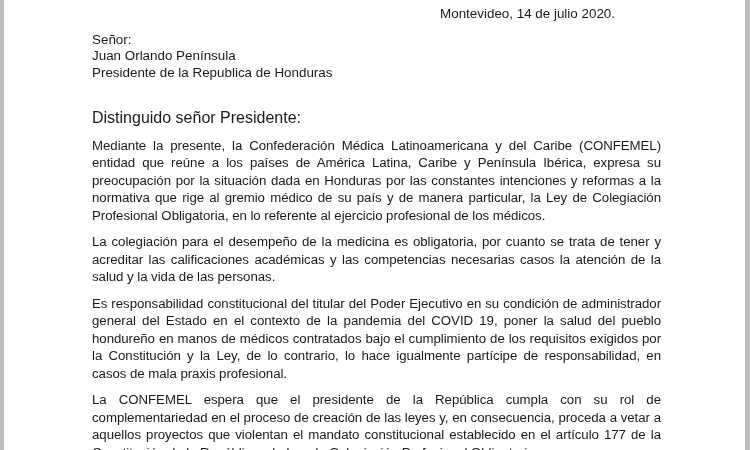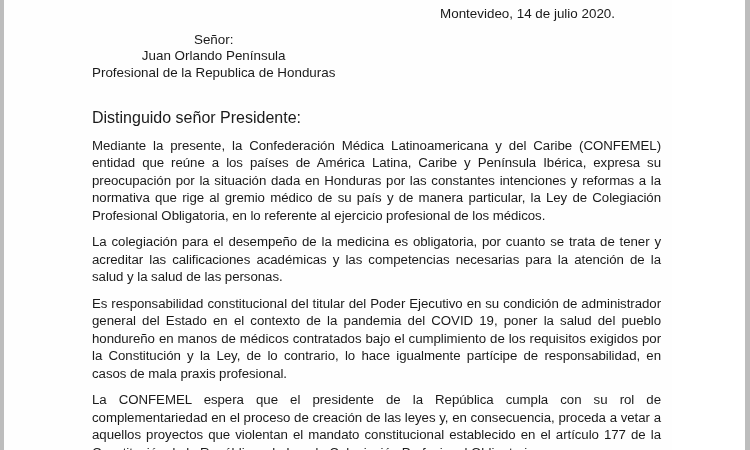--- a/index.html
+++ b/index.html
@@ -40,21 +40,20 @@
     font-size: 13.4px;
     line-height: 17px;
     white-space: nowrap;
   }
   .recipient {
     position: absolute;
     left: 88px;
     top: 32px;
     font-size: 13.4px;
     line-height: 16.3px;
-    text-align: center;
   }
   .recipient div { white-space: nowrap; }
   .salutation {
     position: absolute;
     left: 88px;
     top: 109px;
     font-size: 16px;
     line-height: 17px;
     white-space: nowrap;
   }
@@ -80,27 +79,27 @@
 
 <div class="edge-left"></div>
 
 <div class="page">
 
   <div class="date">Montevideo, 14 de julio 2020.</div>
 
   <div class="recipient">
     <div>Señor:</div>
     <div>Juan Orlando Península</div>
-    <div>Profesional de la Republica de Honduras</div>
+    <div>Presidente de la Republica de Honduras</div>
   </div>
 
   <div class="salutation">Distinguido señor Presidente:</div>
 
   <div class="body-text">
     <p>Mediante la presente, la Confederación Médica Latinoamericana y del Caribe (CONFEMEL) entidad que reúne a los países de América Latina, Caribe y Península Ibérica, expresa su preocupación por la situación dada en Honduras por las constantes intenciones y reformas a la normativa que rige al gremio médico de su país y de manera particular, la Ley de Colegiación Profesional Obligatoria, en lo referente al ejercicio profesional de los médicos.</p>
-    <p>La colegiación para el desempeño de la medicina es obligatoria, por cuanto se trata de tener y acreditar las calificaciones académicas y las competencias necesarias para la atención de la salud y la salud de las personas.</p>
+    <p>La colegiación para el desempeño de la medicina es obligatoria, por cuanto se trata de tener y acreditar las calificaciones académicas y las competencias necesarias casos la atención de la salud y la vida de las personas.</p>
     <p>Es responsabilidad constitucional del titular del Poder Ejecutivo en su condición de administrador general del Estado en el contexto de la pandemia del COVID 19, poner la salud del pueblo hondureño en manos de médicos contratados bajo el cumplimiento de los requisitos exigidos por la Constitución y la Ley, de lo contrario, lo hace igualmente partícipe de responsabilidad, en casos de mala praxis profesional.</p>
     <p>La CONFEMEL espera que el presidente de la República cumpla con su rol de complementariedad en el proceso de creación de las leyes y, en consecuencia, proceda a vetar a aquellos proyectos que violentan el mandato constitucional establecido en el artículo 177 de la Constitución de la República y la Ley de Colegiación Profesional Obligatoria.</p>
   </div>
 
 </div>
 
 <div class="edge-right"></div>
 
 </body></html>

